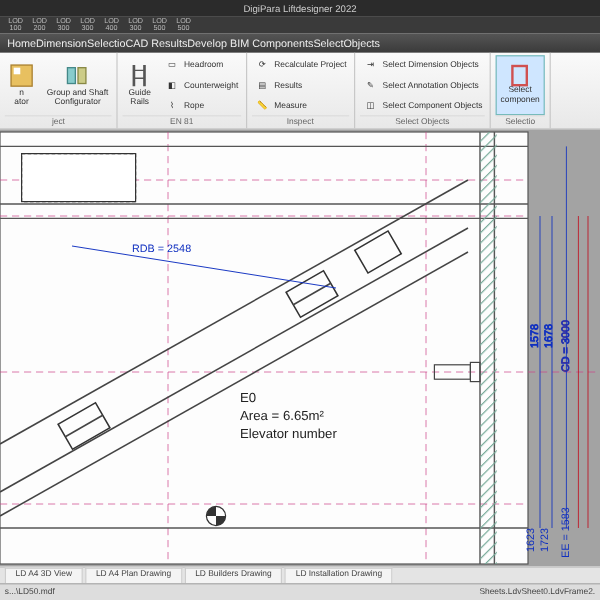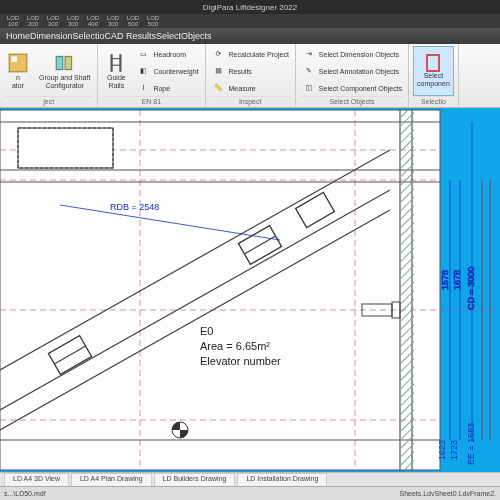--- a/index.html
+++ b/index.html
@@ -20,21 +20,21 @@
 .ribbon-group-label { font-size: 7px; color: #666; text-align: center; border-top: 1px solid #ddd; padding-top: 1px; }
 .ribbon-body { display: flex; gap: 4px; flex: 1; }
 .rbtn { display: flex; flex-direction: column; align-items: center; justify-content: center; font-size: 7px; color: #333; padding: 2px 3px; cursor: pointer; text-align: center; line-height: 8px; }
 .rbtn-small { display: flex; align-items: center; gap: 3px; font-size: 7px; color: #333; padding: 1px 2px; cursor: pointer; }
 .ribbon-col { display: flex; flex-direction: column; gap: 1px; }
 .ricon { width: 14px; height: 14px; display: inline-flex; align-items: center; justify-content: center; }
 .ricon-lg { width: 22px; height: 22px; }
 .rbtn.highlight { background: #cfe6ff; border: 1px solid #7bb; }
 .rbtn .rect { width: 14px; height: 18px; border: 2px solid #d05050; }
 
-.canvas-wrap { position: absolute; top: 108px; left: 0; right: 0; bottom: 28px; background: #0ea5e9; overflow: hidden; text-align: center; }
+.canvas-wrap { position: absolute; top: 108px; left: 0; right: 0; bottom: 28px; background: #a3a3a3; overflow: hidden; text-align: center; }
 .canvas-wrap svg { width: 100%; height: 100%; }
 
 .bottom-tabs { position: absolute; bottom: 14px; left: 0; right: 0; height: 14px; background: #e4e4e4; display: flex; gap: 2px; padding: 0 4px; border-top: 1px solid #bbb; }
 .tab { font-size: 7px; padding: 1px 8px; background: #f4f4f4; border: 1px solid #ccc; border-bottom: none; color: #444; cursor: pointer; }
 
 .status-bar { position: absolute; bottom: 0; left: 0; right: 0; height: 14px; background: #ddd; border-top: 1px solid #aaa; display: flex; align-items: center; font-size: 7px; color: #444; padding: 0 4px; justify-content: space-between; }
 
 .dim-text { font-family: Arial; fill: #1030c0; font-size: 9px; }
 .anno-text { font-family: Arial; fill: #222; font-size: 11px; }
 </style>
@@ -54,20 +54,21 @@
   <div class="lod-item"><span>LOD</span><span class="n">300</span></div>
   <div class="lod-item"><span>LOD</span><span class="n">500</span></div>
   <div class="lod-item"><span>LOD</span><span class="n">500</span></div>
 </div>
 
 <div class="menu-bar">
   <span class="menu-item">Home</span>
   <span class="menu-item">Dimension</span>
   <span class="menu-item">Selectio</span>
   <span class="menu-item">CAD Results</span>
+  <span class="menu-item">Develop BIM Components</span>
   <span class="menu-item">Select</span>
   <span class="menu-item">Objects</span>
 </div>
 
 <div class="ribbon">
   <div class="ribbon-group">
     <div class="ribbon-body">
       <div class="rbtn">
         <span class="ricon ricon-lg">
             <svg viewBox="0 0 20 20">

